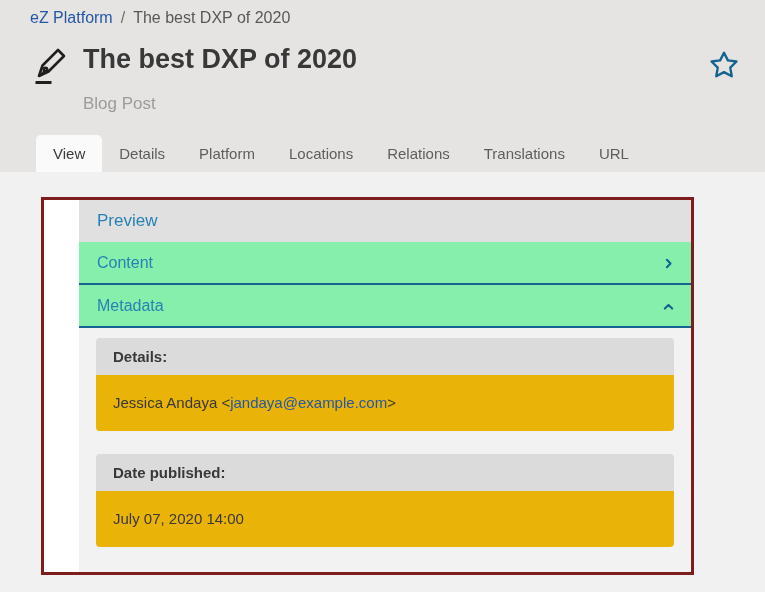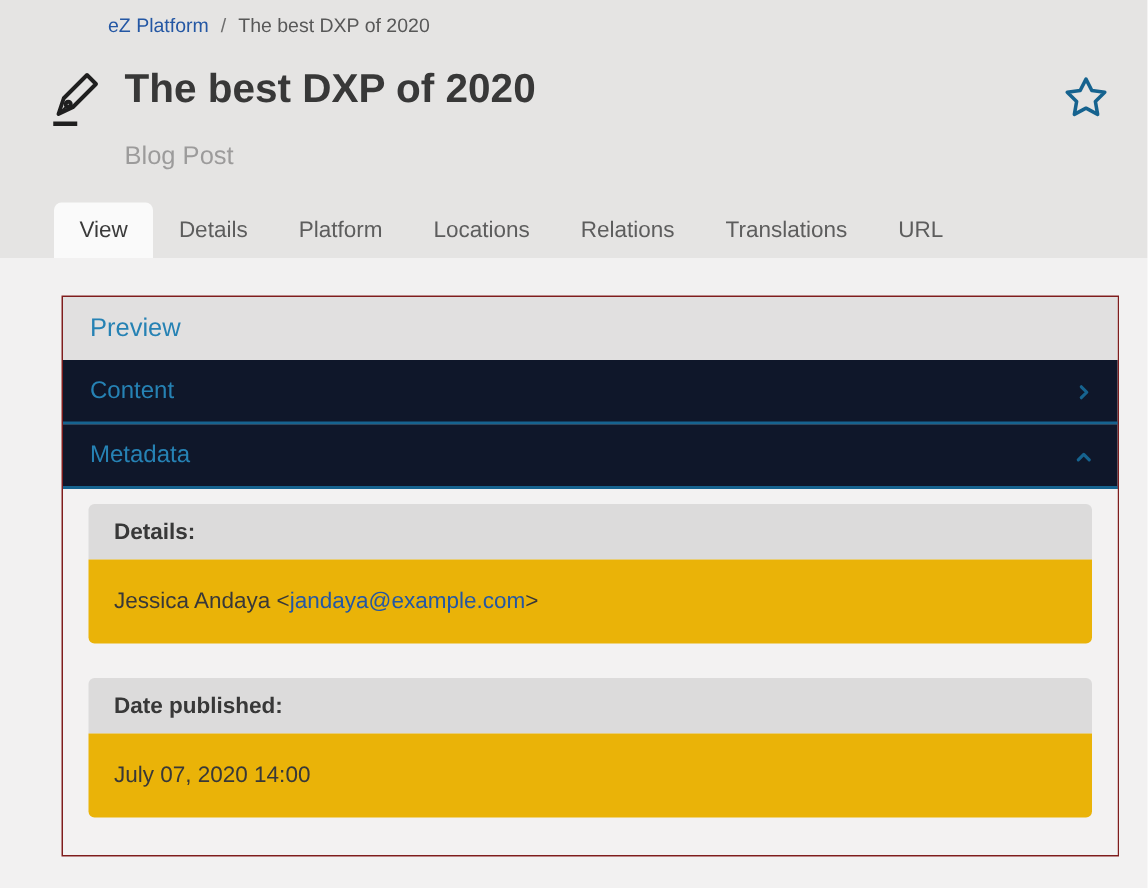--- a/index.html
+++ b/index.html
@@ -8,21 +8,21 @@
     width: 765px; height: 592px;
     background: #f2f1f1;
     font-family: "Liberation Sans", sans-serif;
     color: #3a3a3a;
     overflow: hidden;
   }
   
   .app-header { background: #e5e4e3; }
   .breadcrumb {
     height: 30px; padding: 9px 30px 0 30px;
-    font-size: 13px; color: #5c5c5c; margin-left: 42px;
+    font-size: 16px; color: #5c5c5c;
   }
   .breadcrumb a { color: #2457a4; text-decoration: none; cursor: pointer; }
   .crumb-sep { color: #6e6e6e; margin: 0 8px; }
   .crumb-current { color: #585858; }
 
   .title-row { display: flex; align-items: flex-start; padding: 12px 24px 0 30px; height: 105px; }
   .title-icon { flex: 0 0 40px; margin-top: 4px; }
   .title-block { margin-left: 13px; flex: 1 1 auto; }
   .page-title { font-size: 27px; font-weight: bold; color: #383838; line-height: 34px; margin: 0; }
   .page-subtitle { font-size: 17px; color: #9c9b9b; margin-top: 18px; }
@@ -34,29 +34,29 @@
     color: #5d5d5d; cursor: pointer; white-space: nowrap;
   }
   .tab.active {
     background: #fafafa; color: #3a3a3a;
     border-radius: 5px 5px 0 0;
     text-align: right;
   }
 
   
   .main-area { padding: 25px 19px 0 41px; }
-  .panel { width: 705px; background: #ffffff; border: 1px solid #7f1d1d; }
+  .panel { width: 653px; background: #ffffff; border: 3px solid #7f1d1d; padding-left: 35px; }
 
   .preview-bar {
     background: #e1e0e0; padding: 11px 18px;
     font-size: 17px; color: #2682b4;
   }
   .accordion-row {
     display: flex; justify-content: space-between; align-items: center;
-    background: #0f172a; padding: 12px 16px 11px 18px;
+    background: #86efac; padding: 12px 16px 11px 18px;
     border-bottom: 2px solid #16638f;
     font-size: 16px; color: #2682b4; cursor: pointer;
   }
   .accordion-row .chev { display: flex; align-items: center; }
 
   .meta-body { background: #f3f2f2; padding: 10px 17px 25px 17px; }
   .attr-block + .attr-block { margin-top: 23px; }
   .attr-header {
     background: #dcdbdb; padding: 10px 17px;
     font-size: 15px; font-weight: bold; color: #383838;

